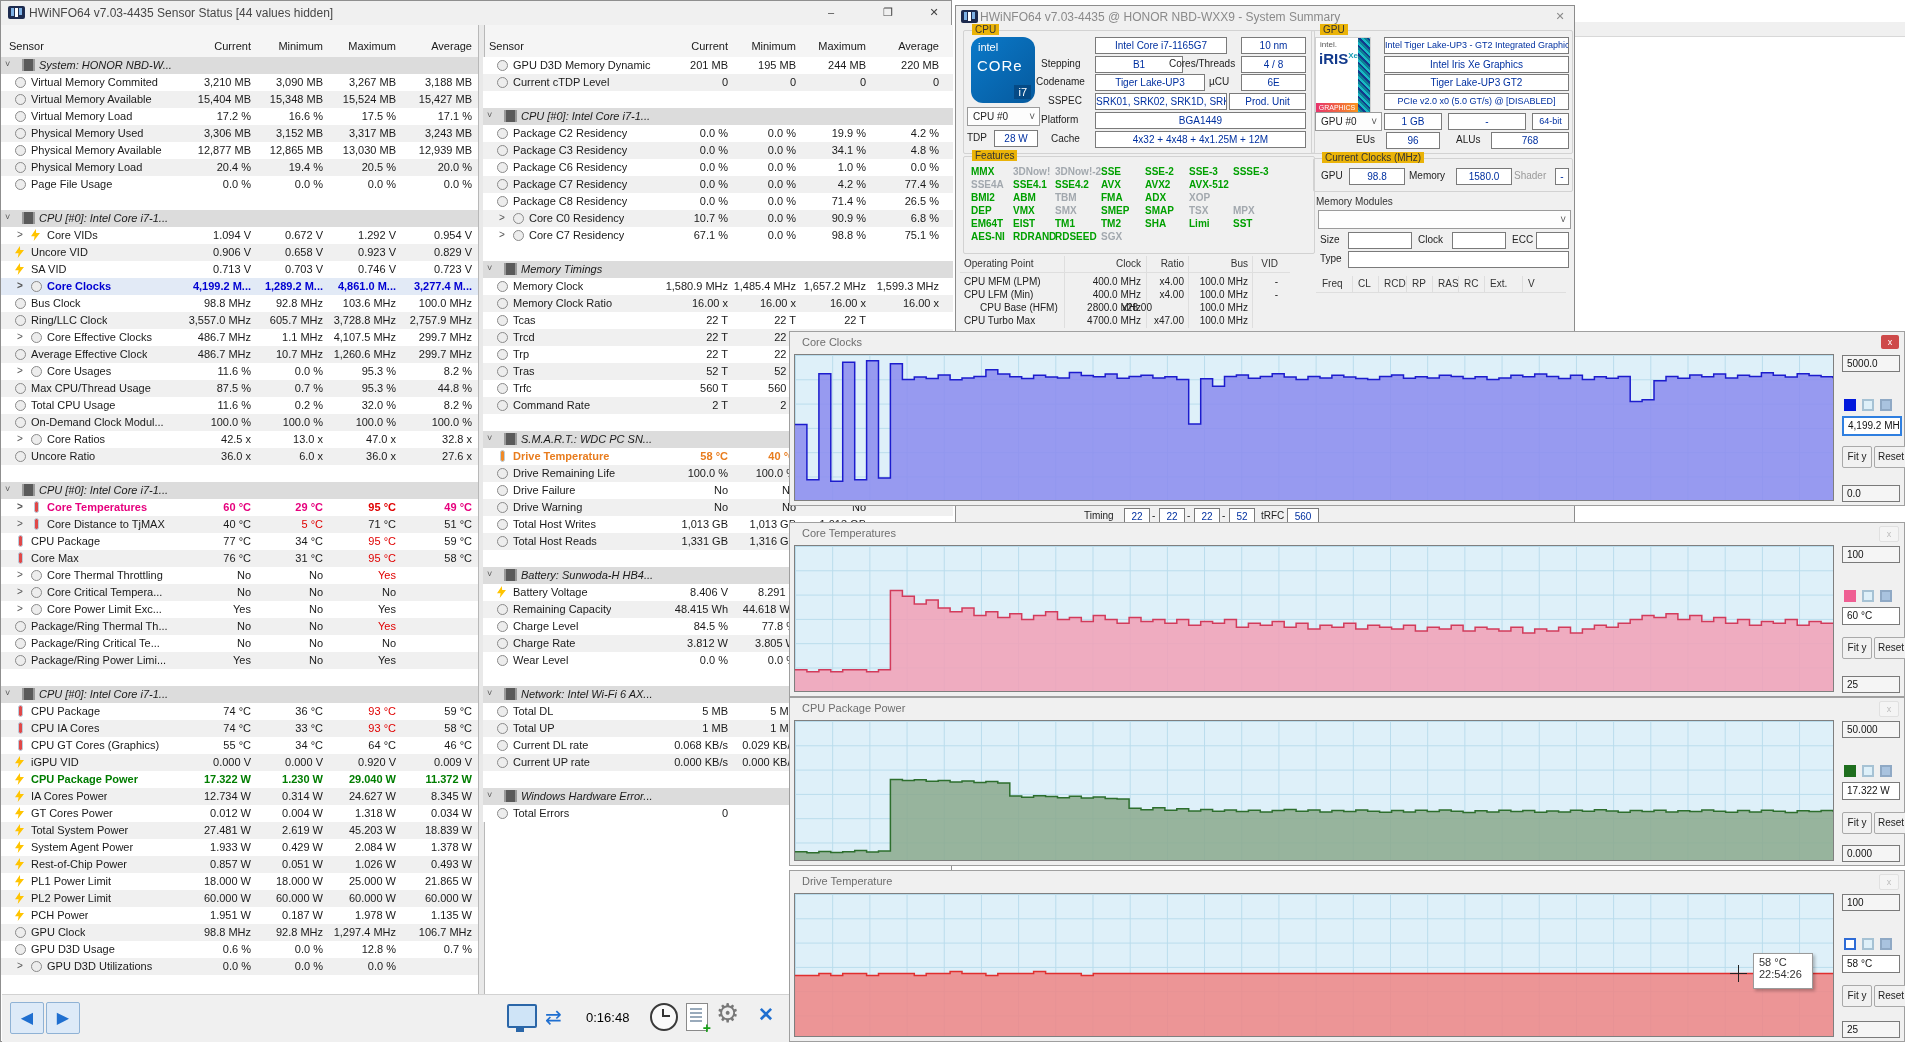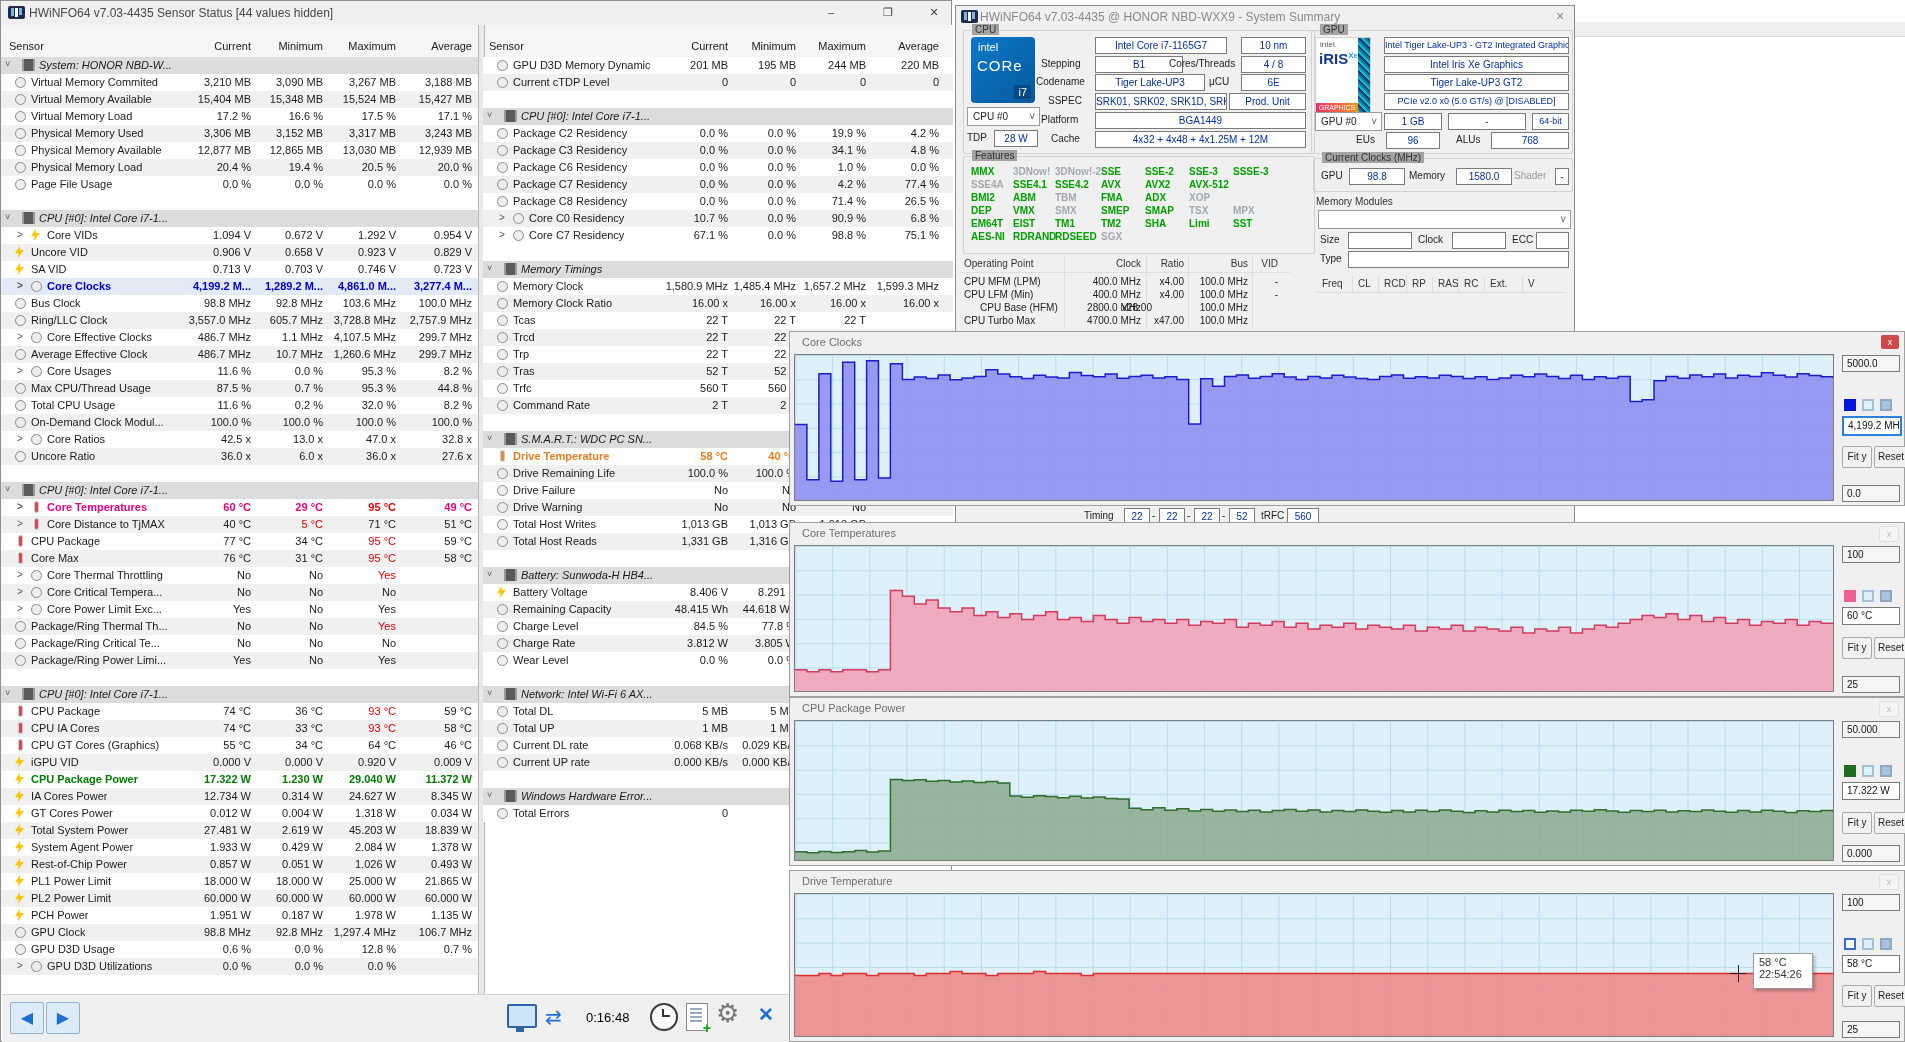--- a/index.html
+++ b/index.html
@@ -53,27 +53,27 @@
   .clockface{width:24px;height:24px;border:2px solid #3a3a3a;border-radius:50%;background:#fafafa;position:relative}
   .clockface::before{content:"";position:absolute;left:10px;top:4px;width:2px;height:8px;background:#333}
   .clockface::after{content:"";position:absolute;left:11px;top:10px;width:7px;height:2px;background:#333}
   .pageico{width:20px;height:26px;background:#fff;border:1px solid #8a8a8a;position:relative}
   .pageico::before{content:"+";position:absolute;right:-4px;bottom:-6px;color:#18a018;font-weight:bold;font-size:14px}
   .pageico::after{content:"";position:absolute;left:3px;top:4px;width:12px;height:1.5px;background:#9ab;box-shadow:0 4px 0 #9ab,0 8px 0 #9ab,0 12px 0 #9ab}
   
   #sum-win{position:absolute;left:955px;top:5px;width:620px;height:518px;background:#f0f0f0;border:1px solid #8c8c8c;box-sizing:border-box;z-index:2}
   #sum-win .ttl{position:absolute;left:24px;top:4px;font-size:12px;color:#8a8a8a;white-space:nowrap}
   .gbox{position:absolute;border:1px solid #d2d2d2;border-radius:2px}
-  .gboxlab{position:absolute;top:-7px;left:8px;background:#a3a3a3;padding:0 3px;font-size:10px;color:#333}
+  .gboxlab{position:absolute;top:-7px;left:8px;background:#eab308;padding:0 3px;font-size:10px;color:#333}
   .fbox{position:absolute;height:15px;border:1px solid #7a7a7a;background:#fff;color:#0030a0;font-size:10px;text-align:center;line-height:15px;overflow:hidden;white-space:nowrap;box-sizing:content-box}
   .flab{position:absolute;height:15px;font-size:10px;color:#222;line-height:15px;text-align:left;white-space:nowrap}
   .flab.gray{color:#9a9a9a}
   .ddl{position:absolute;height:17px;border:1px solid #9a9a9a;background:#fdfdfd;font-size:10px;line-height:17px;padding-left:5px;color:#222}
   .ddl::after{content:"˅";position:absolute;right:4px;top:0;color:#555}
-  .cpulogo{position:absolute;background:linear-gradient(135deg,#0a79c9,#065a9e);border-radius:4px;color:#fff}
+  .cpulogo{position:absolute;background:linear-gradient(135deg,#0a79c9,#065a9e);border-radius:12px;color:#fff}
   .cpulogo .l1{position:absolute;left:7px;top:4px;font-size:11px}
   .cpulogo .l2{position:absolute;left:6px;top:20px;font-size:15px;letter-spacing:1px}
   .cpulogo .l3{position:absolute;right:4px;bottom:4px;background:#054a85;padding:1px 4px;font-size:11px}
   .gpulogo{position:absolute;background:#fff;border:1px solid #d0d0d0}
   .gpulogo .g1{position:absolute;left:4px;top:2px;font-size:8px;color:#555}
   .gpulogo .g2{position:absolute;left:3px;top:12px;font-size:15px;color:#123a8c;font-weight:bold}
   .gpulogo .g2 sup{font-size:8px;color:#1aa0b8}
   .gpulogo .g3{position:absolute;left:0;bottom:0;right:12px;background:linear-gradient(90deg,#e8336d,#f7941d);color:#fff;font-size:7px;text-align:center;padding:1px 0}
   .gpulogo .g4{position:absolute;right:0;top:0;bottom:0;width:12px;background:repeating-linear-gradient(45deg,#19b8c4 0 2px,#0d7f95 2px 4px,#123a8c 4px 6px)}
   .feat{position:absolute;font-size:10px;font-weight:bold;white-space:nowrap}

